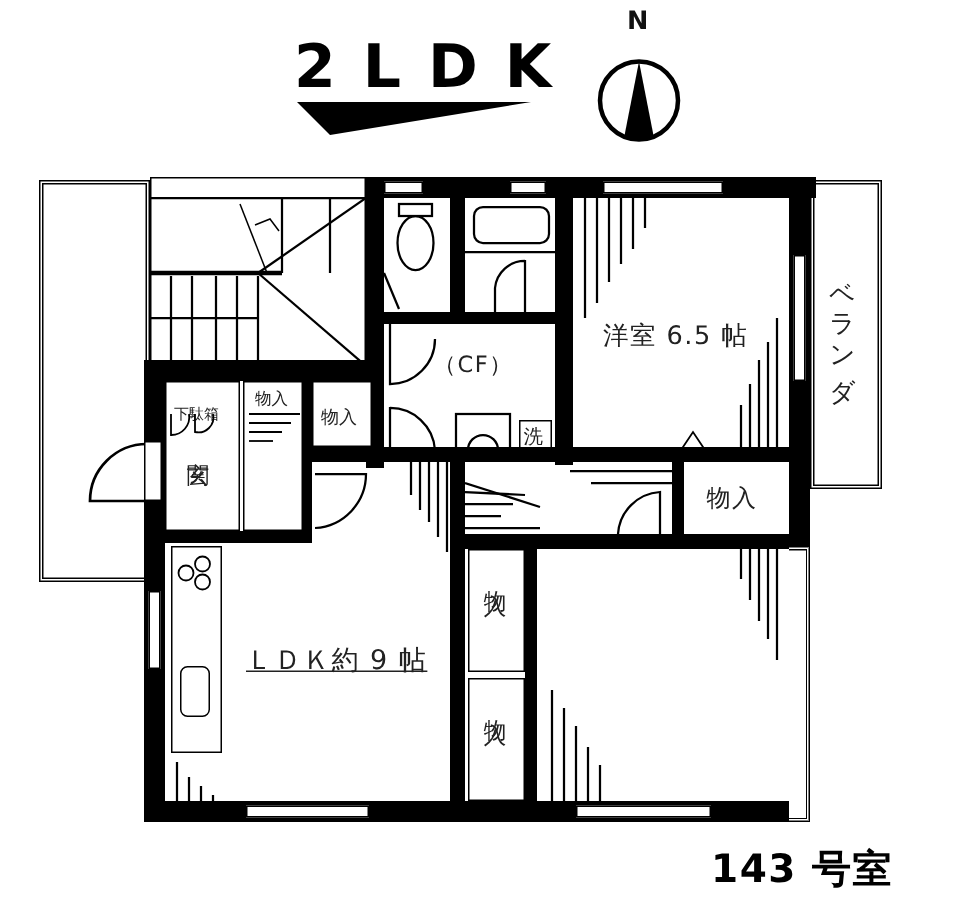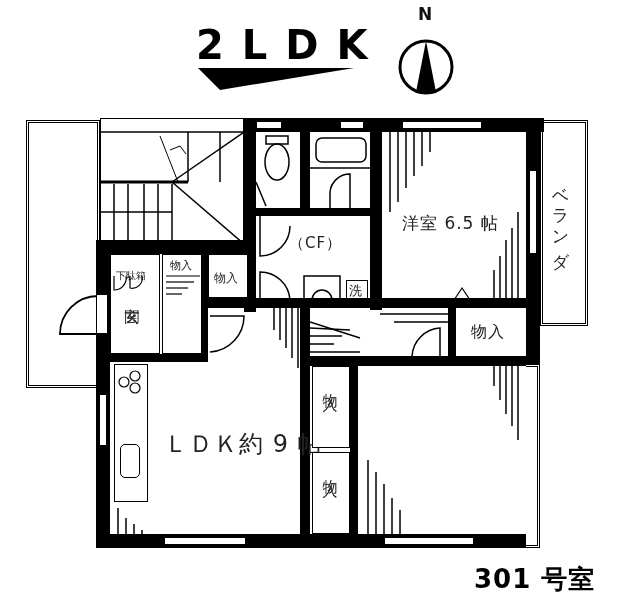--- a/index.html
+++ b/index.html
@@ -169,21 +169,21 @@
         <line x1="2" y1="16" x2="24" y2="16"></line>
         <line x1="2" y1="22" x2="18" y2="22"></line>
       </g>
   </svg>
   <div class="room" style="left:208px;top:254px;width:40px;height:44px;border:1.5px solid #000;box-sizing:border-box;"></div>
   <div class="lbl-sm" style="left:214px;top:270px;">物入</div>
   <svg class="abs" style="left:208px;top:308px" width="40" height="46">
     <path d="M2,44 A36,36 0 0 0 36,8 L2,8" fill="none" stroke="#000" stroke-width="1.5"></path>
   </svg>
 
-  <div class="lbl" style="left:164px;top:428px;font-size:24px;">ＬＤＫ約 9 帖</div>
+  <div class="lbl" style="left:164px;top:428px;font-size:18px;text-decoration:underline;">ＬＤＫ約 9 帖</div>
 
   <div class="abs" style="left:114px;top:364px;width:34px;height:138px;border:1.5px solid #000;box-sizing:border-box;"></div>
   <svg class="abs" style="left:116px;top:368px" width="30" height="30">
     <circle cx="8" cy="14" r="5" fill="none" stroke="#000" stroke-width="1.2"></circle>
     <circle cx="19" cy="8" r="5" fill="none" stroke="#000" stroke-width="1.2"></circle>
     <circle cx="19" cy="20" r="5" fill="none" stroke="#000" stroke-width="1.2"></circle>
   </svg>
   <div class="abs" style="left:120px;top:444px;width:20px;height:34px;border:1.5px solid #000;border-radius:5px;box-sizing:border-box;"></div>
   <svg class="abs" style="left:114px;top:504px" width="40" height="30">
     <g stroke="#000" stroke-width="1.5">
@@ -217,13 +217,13 @@
       <line x1="42" y1="168" x2="42" y2="144"></line>
       <line x1="136" y1="0" x2="136" y2="20"></line>
         <line x1="142" y1="0" x2="142" y2="34"></line>
       <line x1="148" y1="0" x2="148" y2="48"></line>
         <line x1="154" y1="0" x2="154" y2="60"></line>
       <line x1="160" y1="0" x2="160" y2="74"></line>
     </g>
   </svg>
 </div>
 
-<div class="unit">301 号室</div>
+<div class="unit">143 号室</div>
 
 </body></html>

